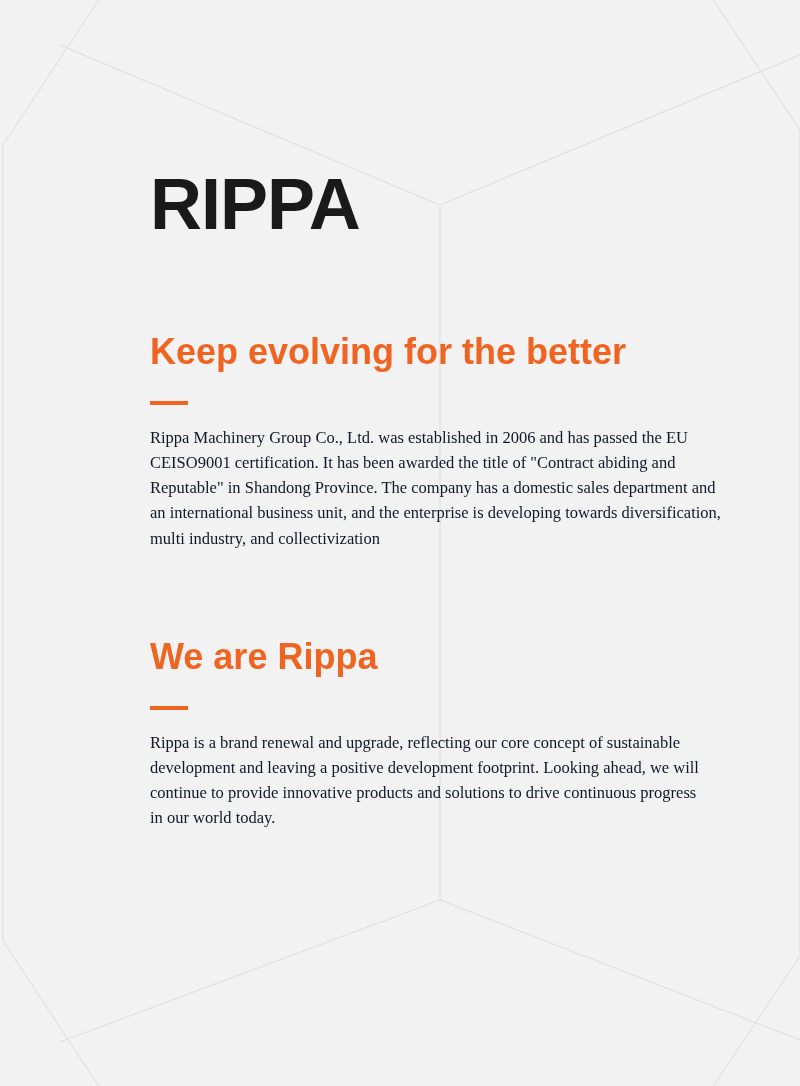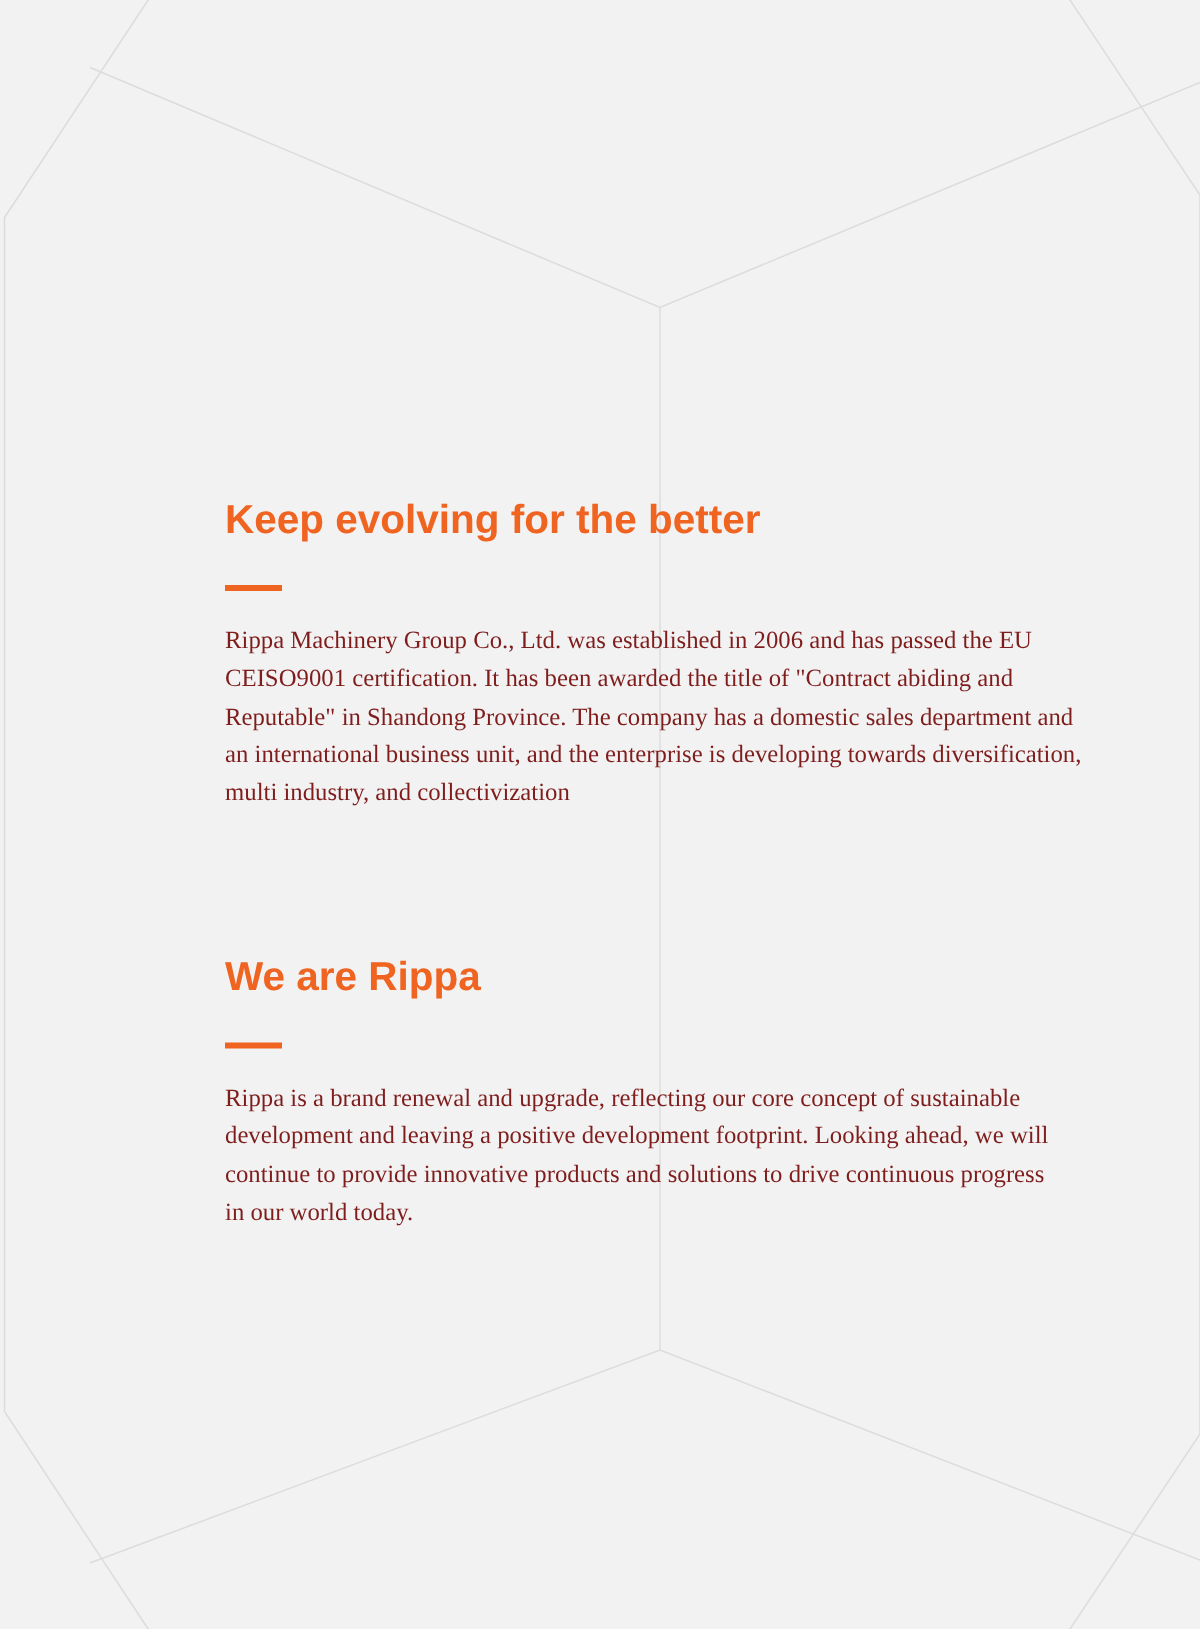--- a/index.html
+++ b/index.html
@@ -46,41 +46,41 @@
 
   .section {
     position: absolute;
     left: 0;
     width: 580px;
   }
   .section-one { top: 330px; }
   .section-two { top: 635px; }
 
   .section-heading {
-    font-size: 27px;
+    font-size: 36px;
     font-weight: bold;
     color: #ef6421;
     margin: 0;
     line-height: 1.2;
     font-family: "Liberation Sans", sans-serif;
   }
 
   .rule {
     width: 38px;
     height: 4px;
     background: #ef6421;
     margin-top: 28px;
     margin-bottom: 20px;
   }
 
   .body-text {
     font-family: "Liberation Serif", serif;
     font-size: 16.5px;
     line-height: 1.52;
-    color: #7f1d1d;
+    color: #0f172a;
     margin: 0;
     width: 578px;
   }
   .section-two .body-text {
     width: 560px;
   }
 </style>
 </head>
 <body>
 
@@ -91,20 +91,21 @@
     <path d="M 112 -20 L 700 -20 L 800 130 L 800 956 L 700 1106 L 112 1106"></path>
 
     <path d="M 440 205 L 440 900"></path>
     <path d="M 60 45 L 440 205 L 800 55"></path>
     <path d="M 60 1042 L 440 900 L 800 1040"></path>
   </g>
 </svg>
 
 <div class="content">
 
+  <div class="brand-title">RIPPA</div>
 
   <div class="section section-one">
     <h2 class="section-heading">Keep evolving for the better</h2>
     <div class="rule"></div>
     <p class="body-text">Rippa Machinery Group Co., Ltd. was established in 2006 and has passed the EU CEISO9001 certification. It has been awarded the title of "Contract abiding and Reputable" in Shandong Province. The company has a domestic sales department and an international business unit, and the enterprise is developing towards diversification, multi industry, and collectivization</p>
   </div>
 
   <div class="section section-two">
     <h2 class="section-heading">We are Rippa</h2>
     <div class="rule"></div>

